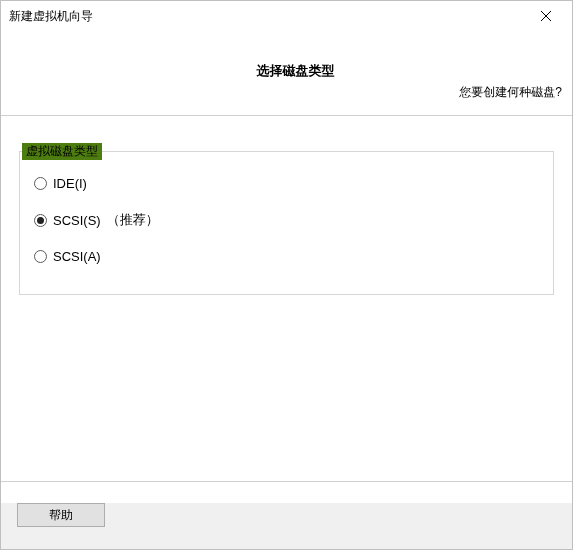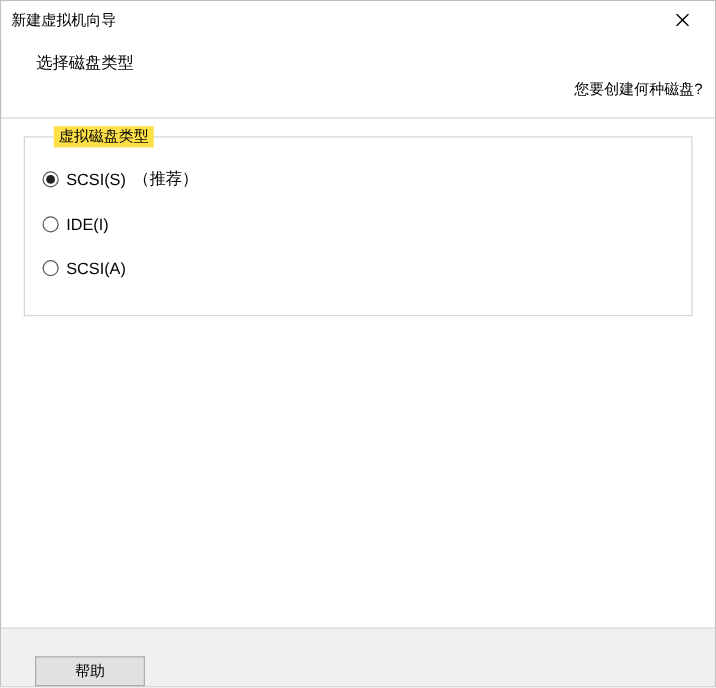--- a/index.html
+++ b/index.html
@@ -12,20 +12,21 @@
   }
   .window {
     width: 573px;
     height: 550px;
     box-sizing: border-box;
     border: 1px solid #bfbfbf;
     display: flex;
     flex-direction: column;
     background: #ffffff;
     position: relative;
+    gap: 21px;
   }
   .titlebar {
     height: 30px;
     display: flex;
     align-items: center;
     justify-content: space-between;
     padding: 0 6px 0 8px;
     background: #ffffff;
   }
   .title-text {
@@ -39,45 +40,46 @@
     justify-content: center;
     font-family: Arial, sans-serif;
     font-size: 14px;
     cursor: default;
   }
   .header {
     padding: 10px 10px 14px 28px;
     border-bottom: 1px solid #cfcfcf;
   }
   .header-title {
-    font-weight: normal;
+    font-weight: bold;
     font-size: 13px;
     margin-bottom: 4px;
+    text-align: center;
   }
   .header-sub {
     font-size: 12px;
     padding-left: 28px;
     text-align: right;
   }
   .body {
     flex: 1;
     padding: 14px 18px;
     background: #ffffff;
     border-bottom: 1px solid #cfcfcf;
   }
   .fieldset {
     border: 1px solid #d6d6d6;
     padding: 14px 14px 10px 14px;
     position: relative;
   }
   .legend {
     position: absolute;
     top: -9px;
-    left: 23px;
-    background: #fde047;
+    left: 2px;
+    background: #4d7c0f;
     padding: 0 4px;
     font-size: 12px;
   }
   .radio-row {
     display: flex;
     align-items: center;
     margin: 10px 0 20px 0;
     gap: 6px;
   }
   .radio-outer {
@@ -99,22 +101,22 @@
   .radio-label {
     font-size: 13px;
   }
   .radio-hint {
     font-size: 13px;
   }
   .footer {
     height: 46px;
     background: #f0f0f0;
     display: flex;
-    align-items: flex-end;
-    padding: 0 27px;
+    align-items: flex-start;
+    padding: 0 16px;
   }
   .footer-left {
     flex: 0 0 auto;
   }
   .footer-spacer {
     flex: 1;
   }
   .btn {
     height: 24px;
     min-width: 88px;
@@ -156,31 +158,31 @@
   <div class="header">
     <div class="header-title">选择磁盘类型</div>
     <div class="header-sub">您要创建何种磁盘?</div>
   </div>
 
   <div class="body">
     <div class="fieldset">
       <div class="legend">虚拟磁盘类型</div>
 
       <div class="radio-row">
+        <span class="radio-outer"></span>
+        <span class="radio-label">IDE(I)</span>
+        <span class="radio-hint"></span>
+      </div>
+
+      <div class="radio-row">
         <span class="radio-outer">
           <span class="radio-inner"></span>
         </span>
         <span class="radio-label">SCSI(S)</span>
         <span class="radio-hint">（推荐）</span>
-      </div>
-
-      <div class="radio-row">
-        <span class="radio-outer"></span>
-        <span class="radio-label">IDE(I)</span>
-        <span class="radio-hint"></span>
       </div>
 
       <div class="radio-row">
         <span class="radio-outer"></span>
         <span class="radio-label">SCSI(A)</span>
         <span class="radio-hint"></span>
       </div>
 
     </div>
   </div>

